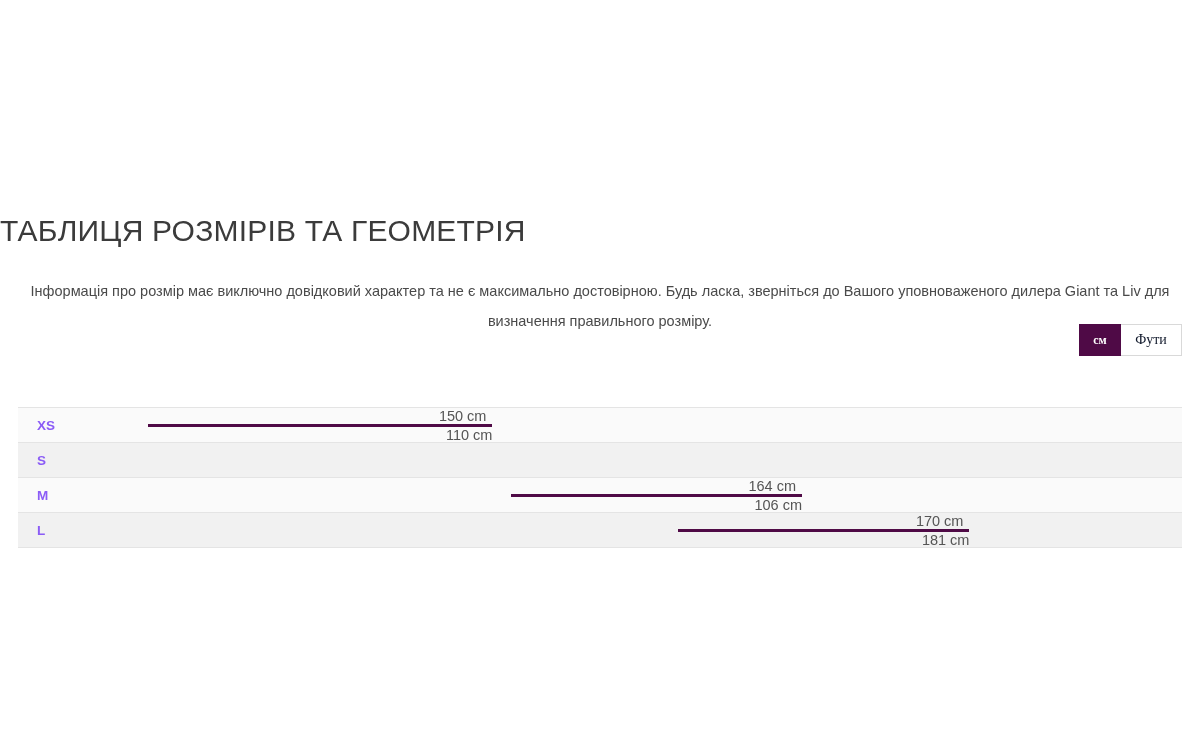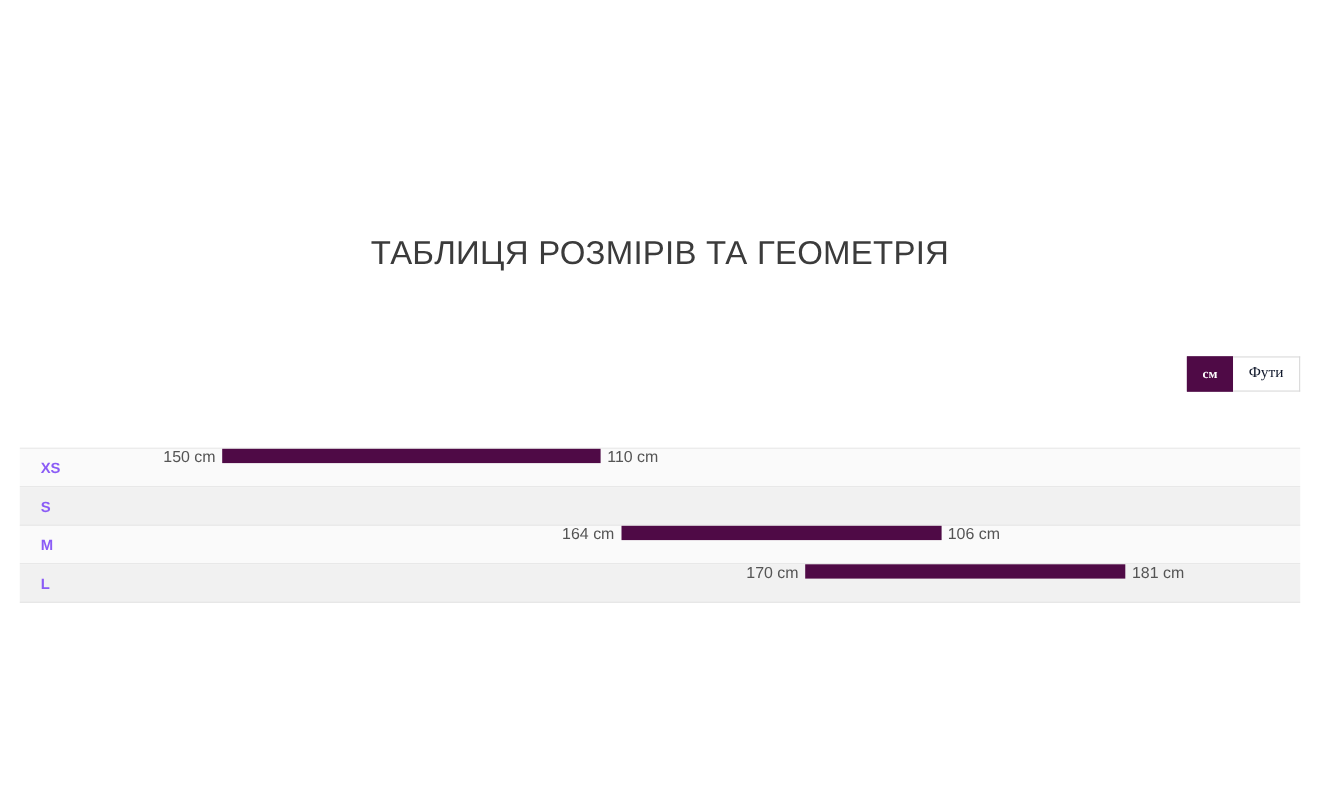--- a/index.html
+++ b/index.html
@@ -21,21 +21,20 @@
     height: 729px;
     position: relative;
   }
 
   
   .title {
     position: absolute;
     top: 191px;
     left: 0;
     width: 1200px;
-    text-align: center;
     font-size: 30px;
     font-weight: 400;
     letter-spacing: 0.2px;
     color: #3b3b3b;
     line-height: 40px;
   }
 
   
   .intro {
     position: absolute;
@@ -110,42 +109,44 @@
     font-size: 13.5px;
     font-weight: 700;
     color: #8b5cf6;
   }
 
   .range {
     position: absolute;
     top: 0;
     height: 35px;
     display: flex;
-    align-items: flex-start;
+    align-items: flex-end;
     white-space: nowrap;
+    flex-direction: column;
   }
   .range-min,
   .range-max {
     font-size: 14.5px;
     color: #555555;
   }
   .range-min { margin-right: 6px; }
   .range-max { margin-left: 6px; }
   .range-bar {
     height: 13px;
     background: #4f0a46;
   }
 </style>
 </head>
 <body>
 
 <div class="page">
 
   <h1 class="title">ТАБЛИЦЯ РОЗМІРІВ ТА ГЕОМЕТРІЯ</h1>
 
+  <p class="intro">Інформація про розмір має виключно довідковий характер та не є максимально достовірною. Будь ласка, зверніться до Вашого уповноваженого дилера Giant та Liv для визначення правильного розміру.</p>
 
   <div class="unit-toggle">
     <div class="unit-btn cm">см</div>
     <div class="unit-btn ft">Фути</div>
   </div>
 
   <div class="size-table" id="size-table">
       <div class="size-row odd">
         <div class="size-label">XS</div>
         <div class="range" style="left: 130.438px; transform: none; padding-right: 0px;">

